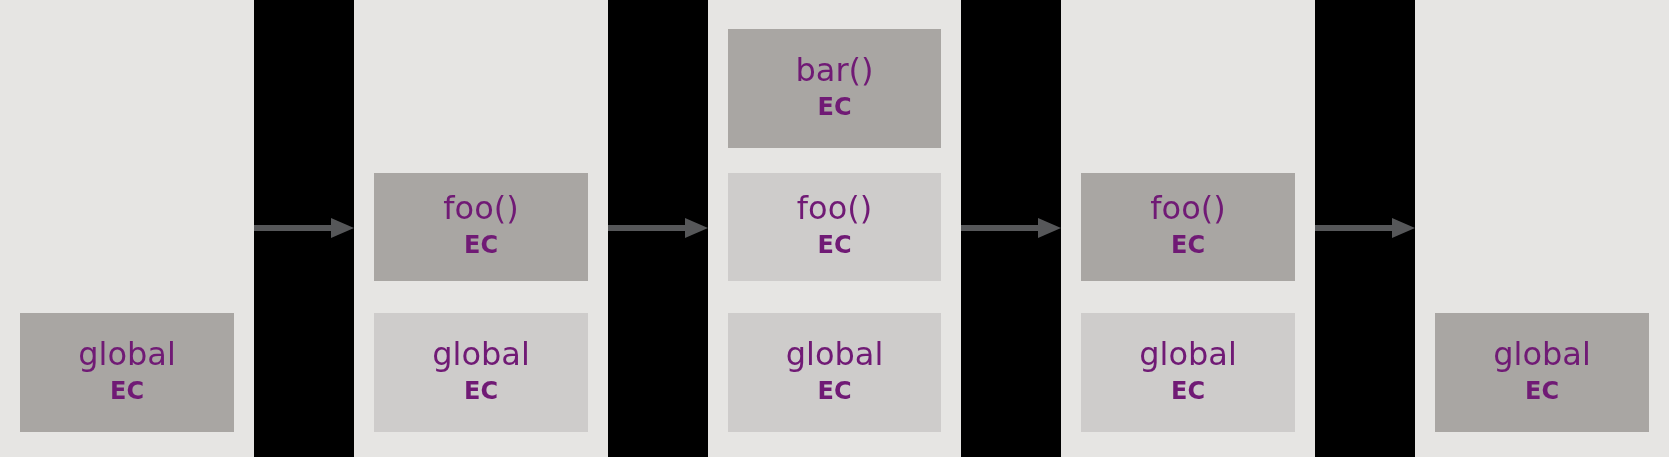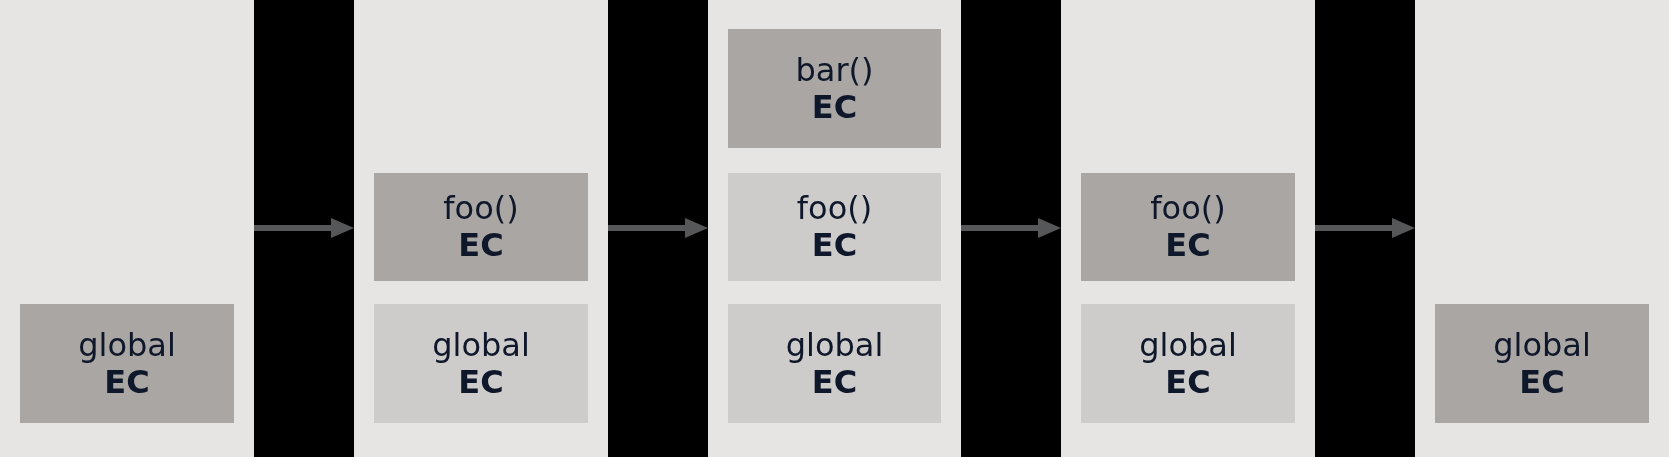--- a/index.html
+++ b/index.html
@@ -11,29 +11,29 @@
     font-family:"DejaVu Sans","Liberation Sans",sans-serif;
   }
   .panel { position:relative; background:#e6e5e3; height:457px; }
   .w254 { width:254px; }
   .w253 { width:253px; }
   .divider { position:relative; background:#000000; height:457px; width:100px; }
   .box {
     position:absolute; left:20px; right:20px;
     display:flex; flex-direction:column;
     align-items:center; justify-content:center;
-    color:#0f172a;
+    color:#701a75;
   }
   .row-top    { top:29px;  height:119px; }
   .row-middle { top:173px; height:108px; }
-  .row-bottom { top:304px; height:119px; }
+  .row-bottom { top:313px; height:119px; }
   .active   { background:#a9a6a3; }
   .inactive { background:#cecccb; }
   .box-title { font-size:32px; line-height:37px; font-weight:400; white-space:nowrap; }
-  .box-ec    { font-size:32px; line-height:37px; font-weight:700; white-space:nowrap; }
+  .box-ec    { font-size:24px; line-height:37px; font-weight:700; white-space:nowrap; }
   .arrow { position:absolute; left:0; top:208px; width:100px; height:40px; }
   .arrow svg { display:block; }
 </style>
 </head>
 <body>
 
 <div class="canvas">
 
   <div class="panel w254">
     <div class="box active row-bottom">

